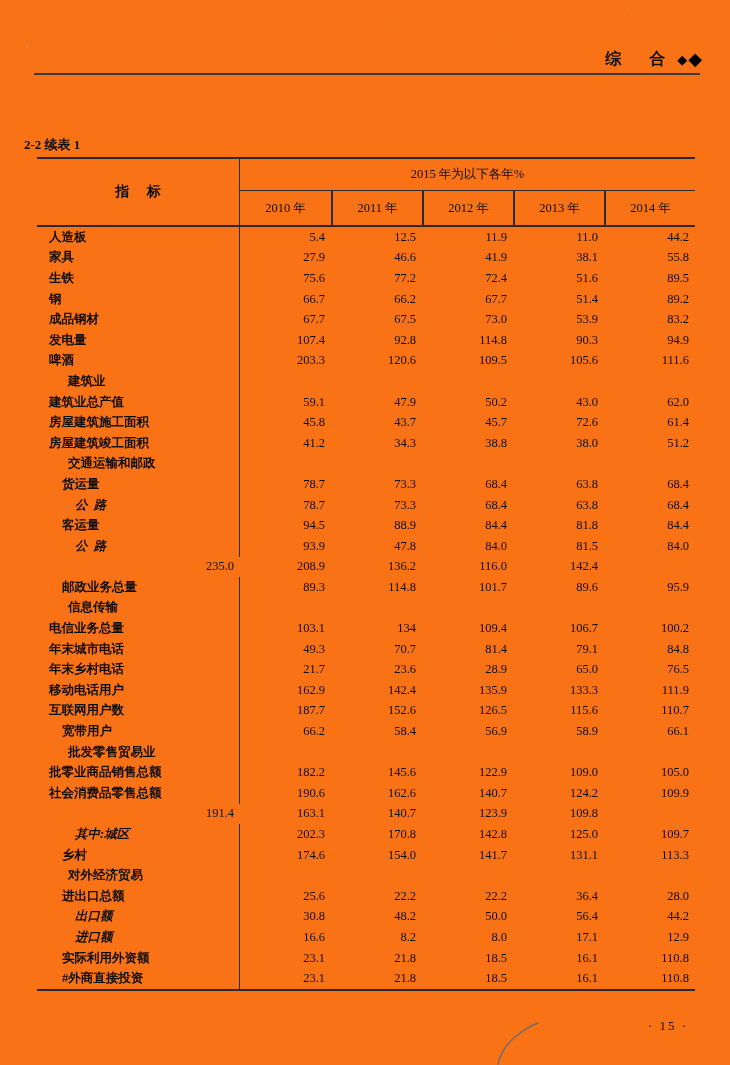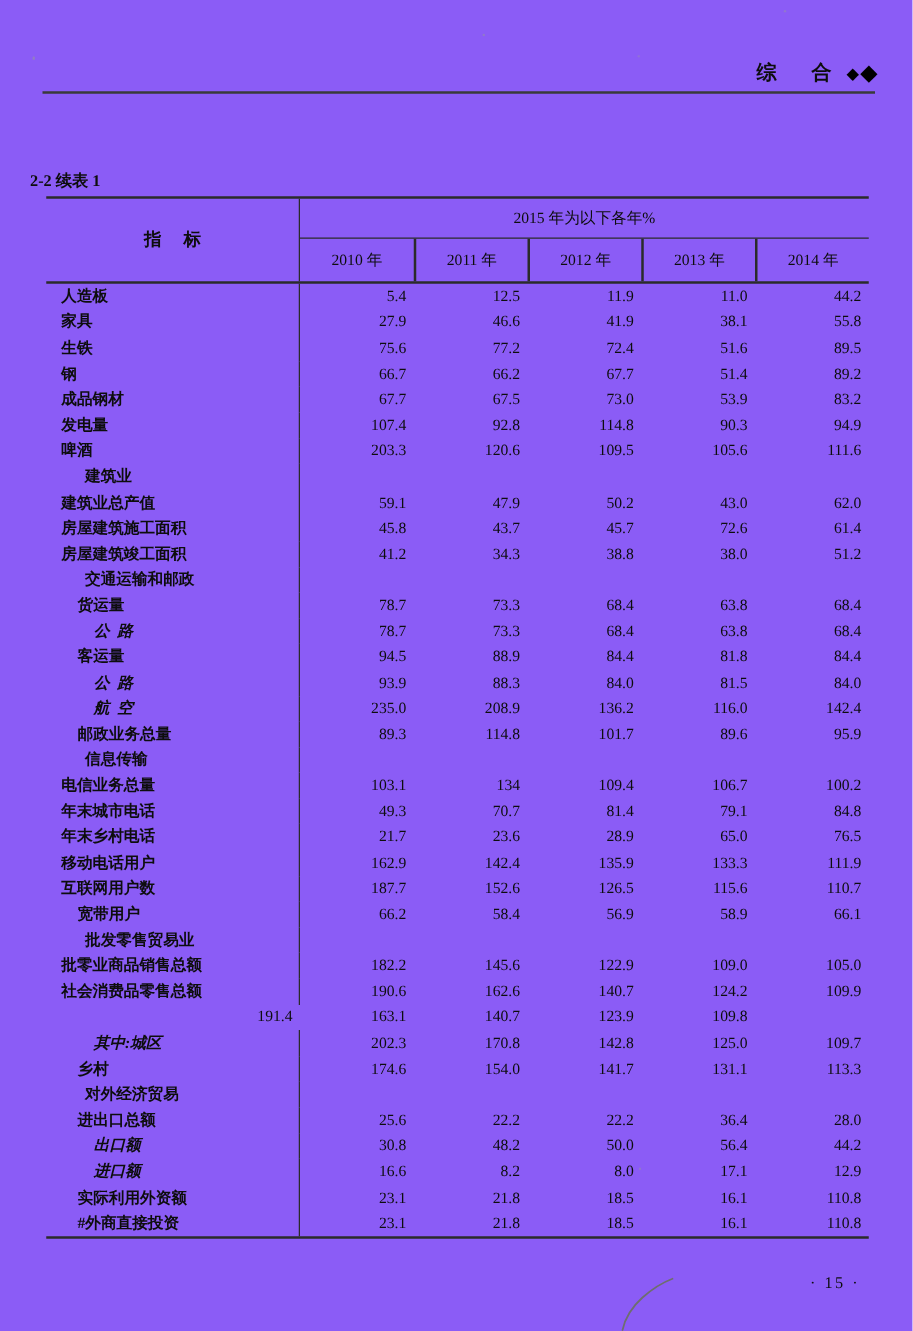--- a/index.html
+++ b/index.html
@@ -1,17 +1,17 @@
 <!DOCTYPE html>
 <html><head>
 <meta charset="utf-8">
 <style>
   html,body{margin:0;padding:0;background:#ffffff;}
   .page{
-    position:relative;width:730px;height:1065px;background:#8b5cf6;
+    position:relative;width:730px;height:1065px;background:#f97316;
     font-family:"Liberation Serif","DejaVu Serif",serif;color:#0d0d0d;overflow:hidden;
   }
   
   .masthead{position:absolute;top:50px;right:28px;display:flex;align-items:center;}
   .masthead .title{font-size:16px;font-weight:700;letter-spacing:12px;line-height:1;}
   .diamond{font-family:"DejaVu Sans",sans-serif;color:#000;line-height:1;}
   .diamond.sm{font-size:13px;margin-right:1px;}
   .diamond.lg{font-size:18px;}
   .masthead-rule{position:absolute;top:73px;left:34px;width:666px;height:2px;background:#3a3a3a;}
   
@@ -212,28 +212,27 @@
       <div class="num">94.5</div>
       <div class="num">88.9</div>
       <div class="num">84.4</div>
       <div class="num">81.8</div>
       <div class="num">84.4</div>
     </div>
 
     <div class="row">
       <div class="lbl ind3">公  路</div>
       <div class="num">93.9</div>
-      <div class="num">88.3</div>
+      <div class="num">47.8</div>
       <div class="num">84.0</div>
       <div class="num">81.5</div>
       <div class="num">84.0</div>
     </div>
 
     <div class="row">
-      <div class="lbl ind3">航  空</div>
       <div class="num">235.0</div>
       <div class="num">208.9</div>
       <div class="num">136.2</div>
       <div class="num">116.0</div>
       <div class="num">142.4</div>
     </div>
 
     <div class="row">
       <div class="lbl ind2">邮政业务总量</div>
       <div class="num">89.3</div>

